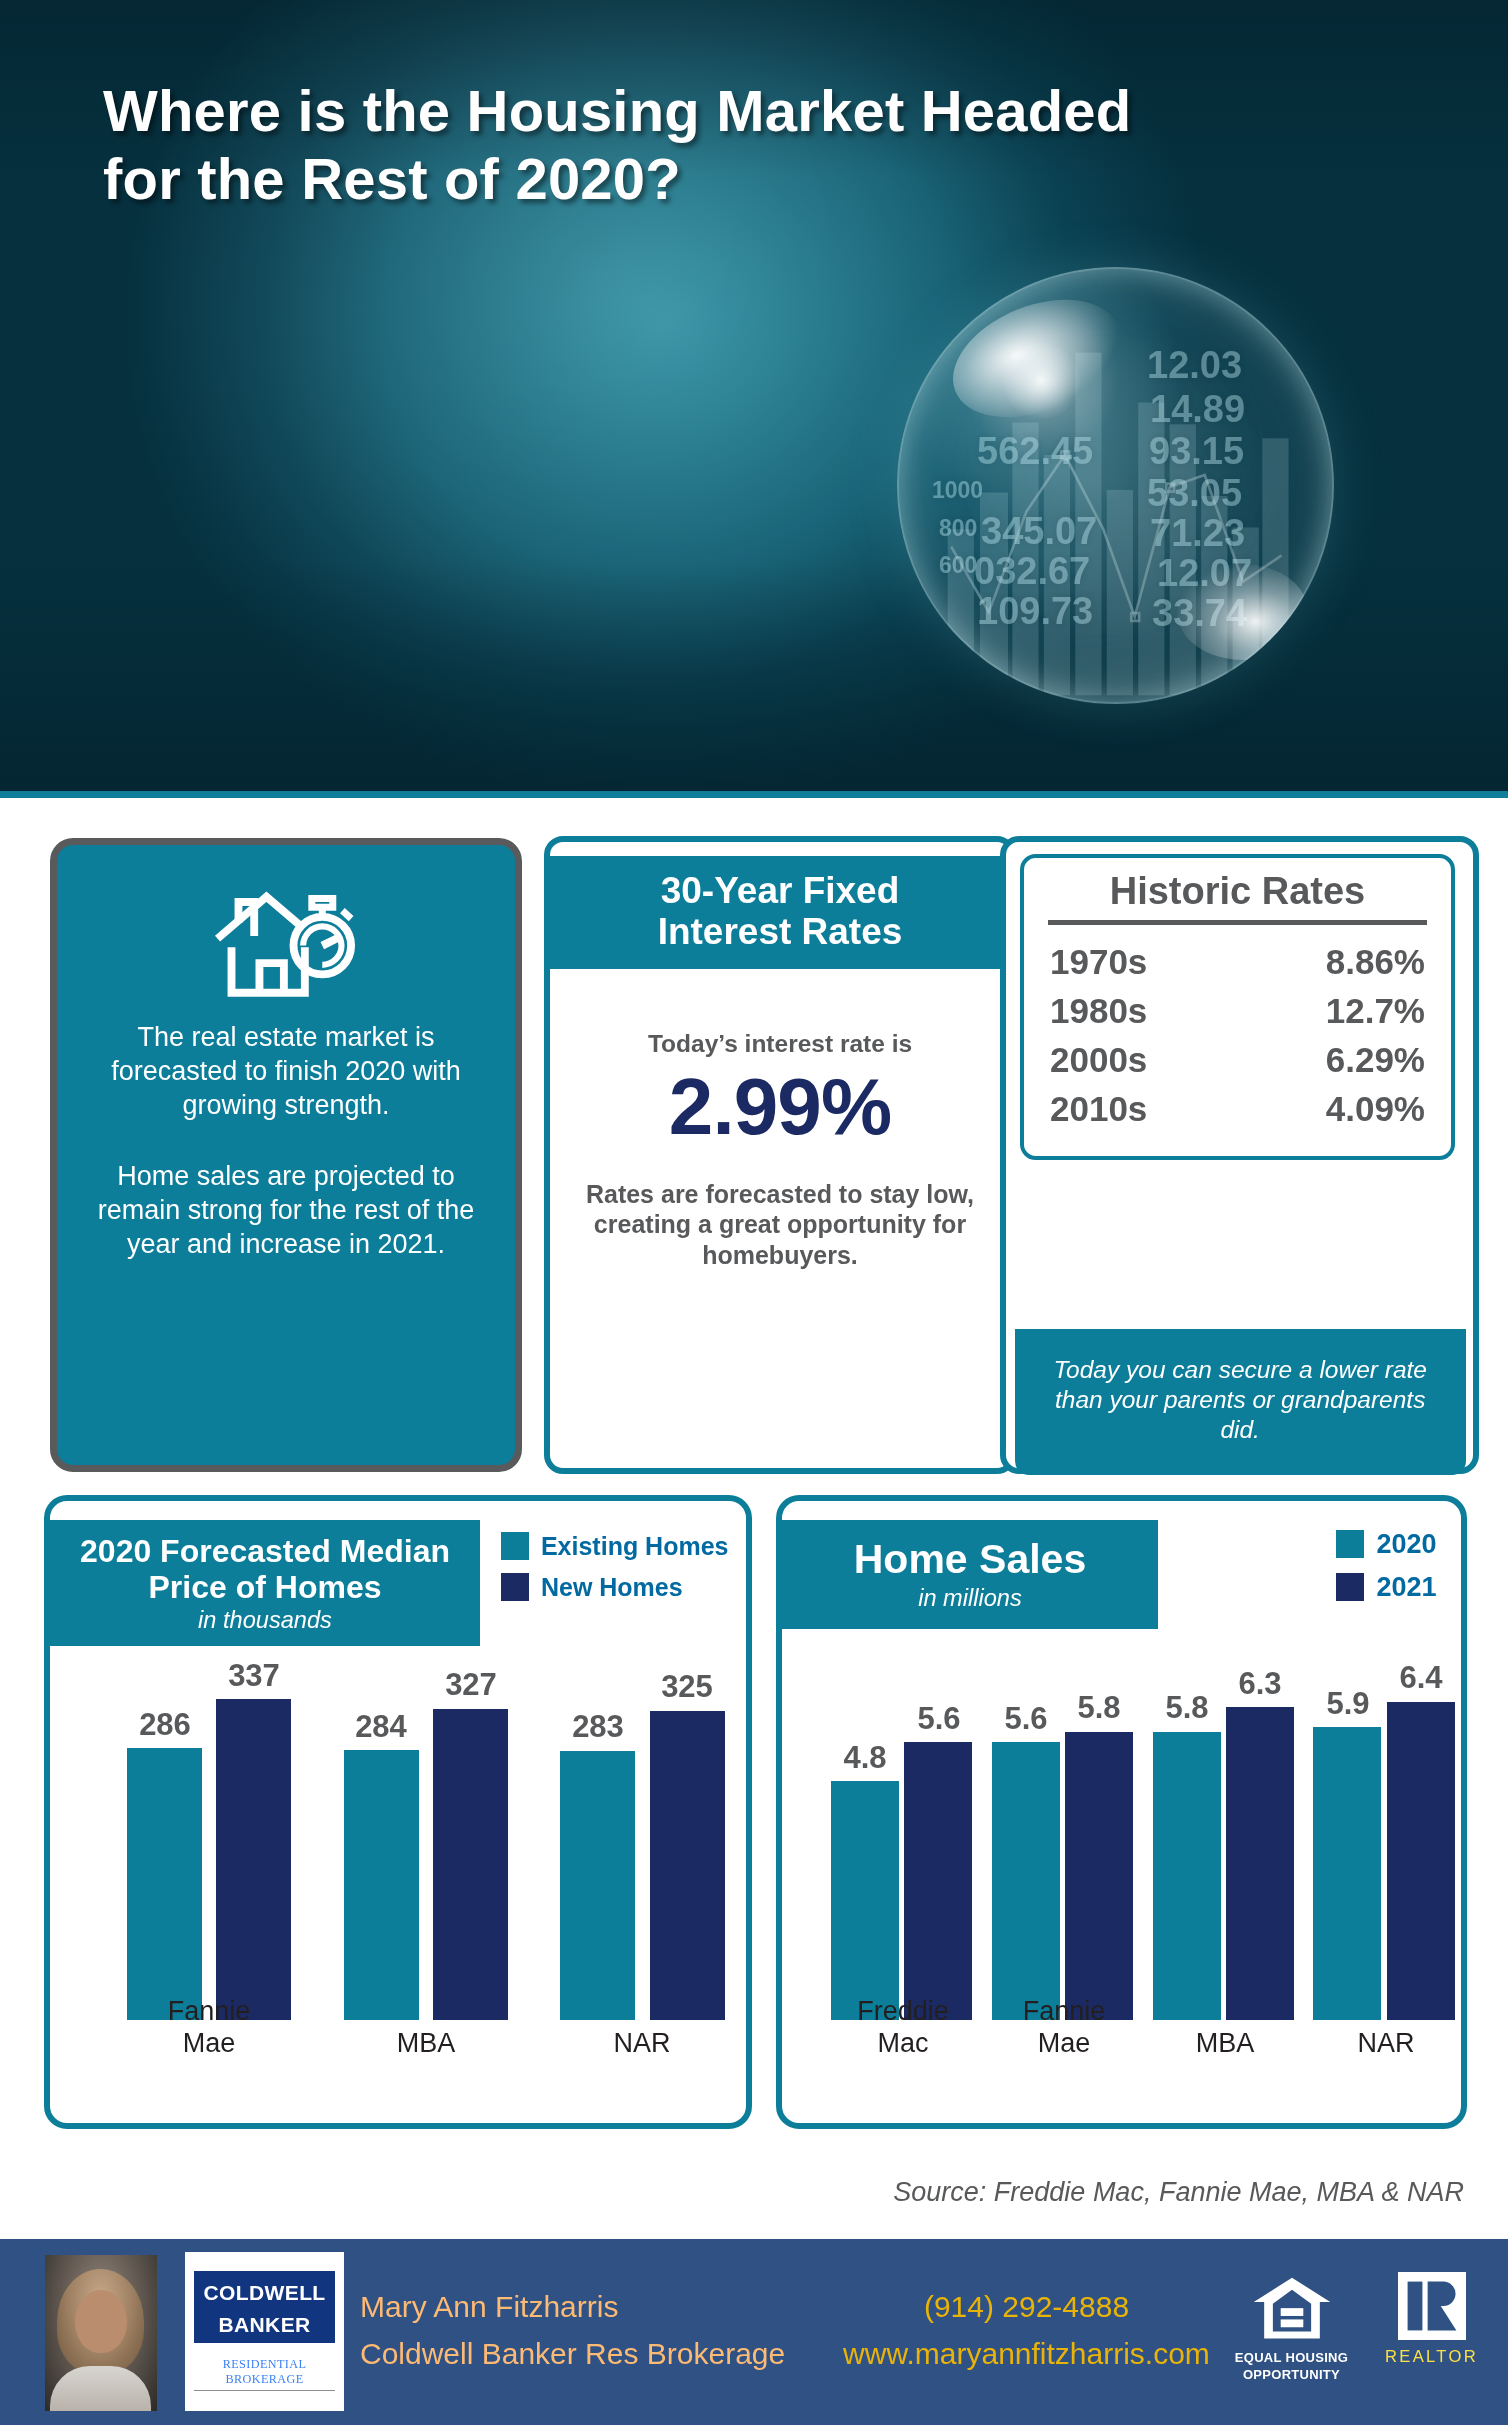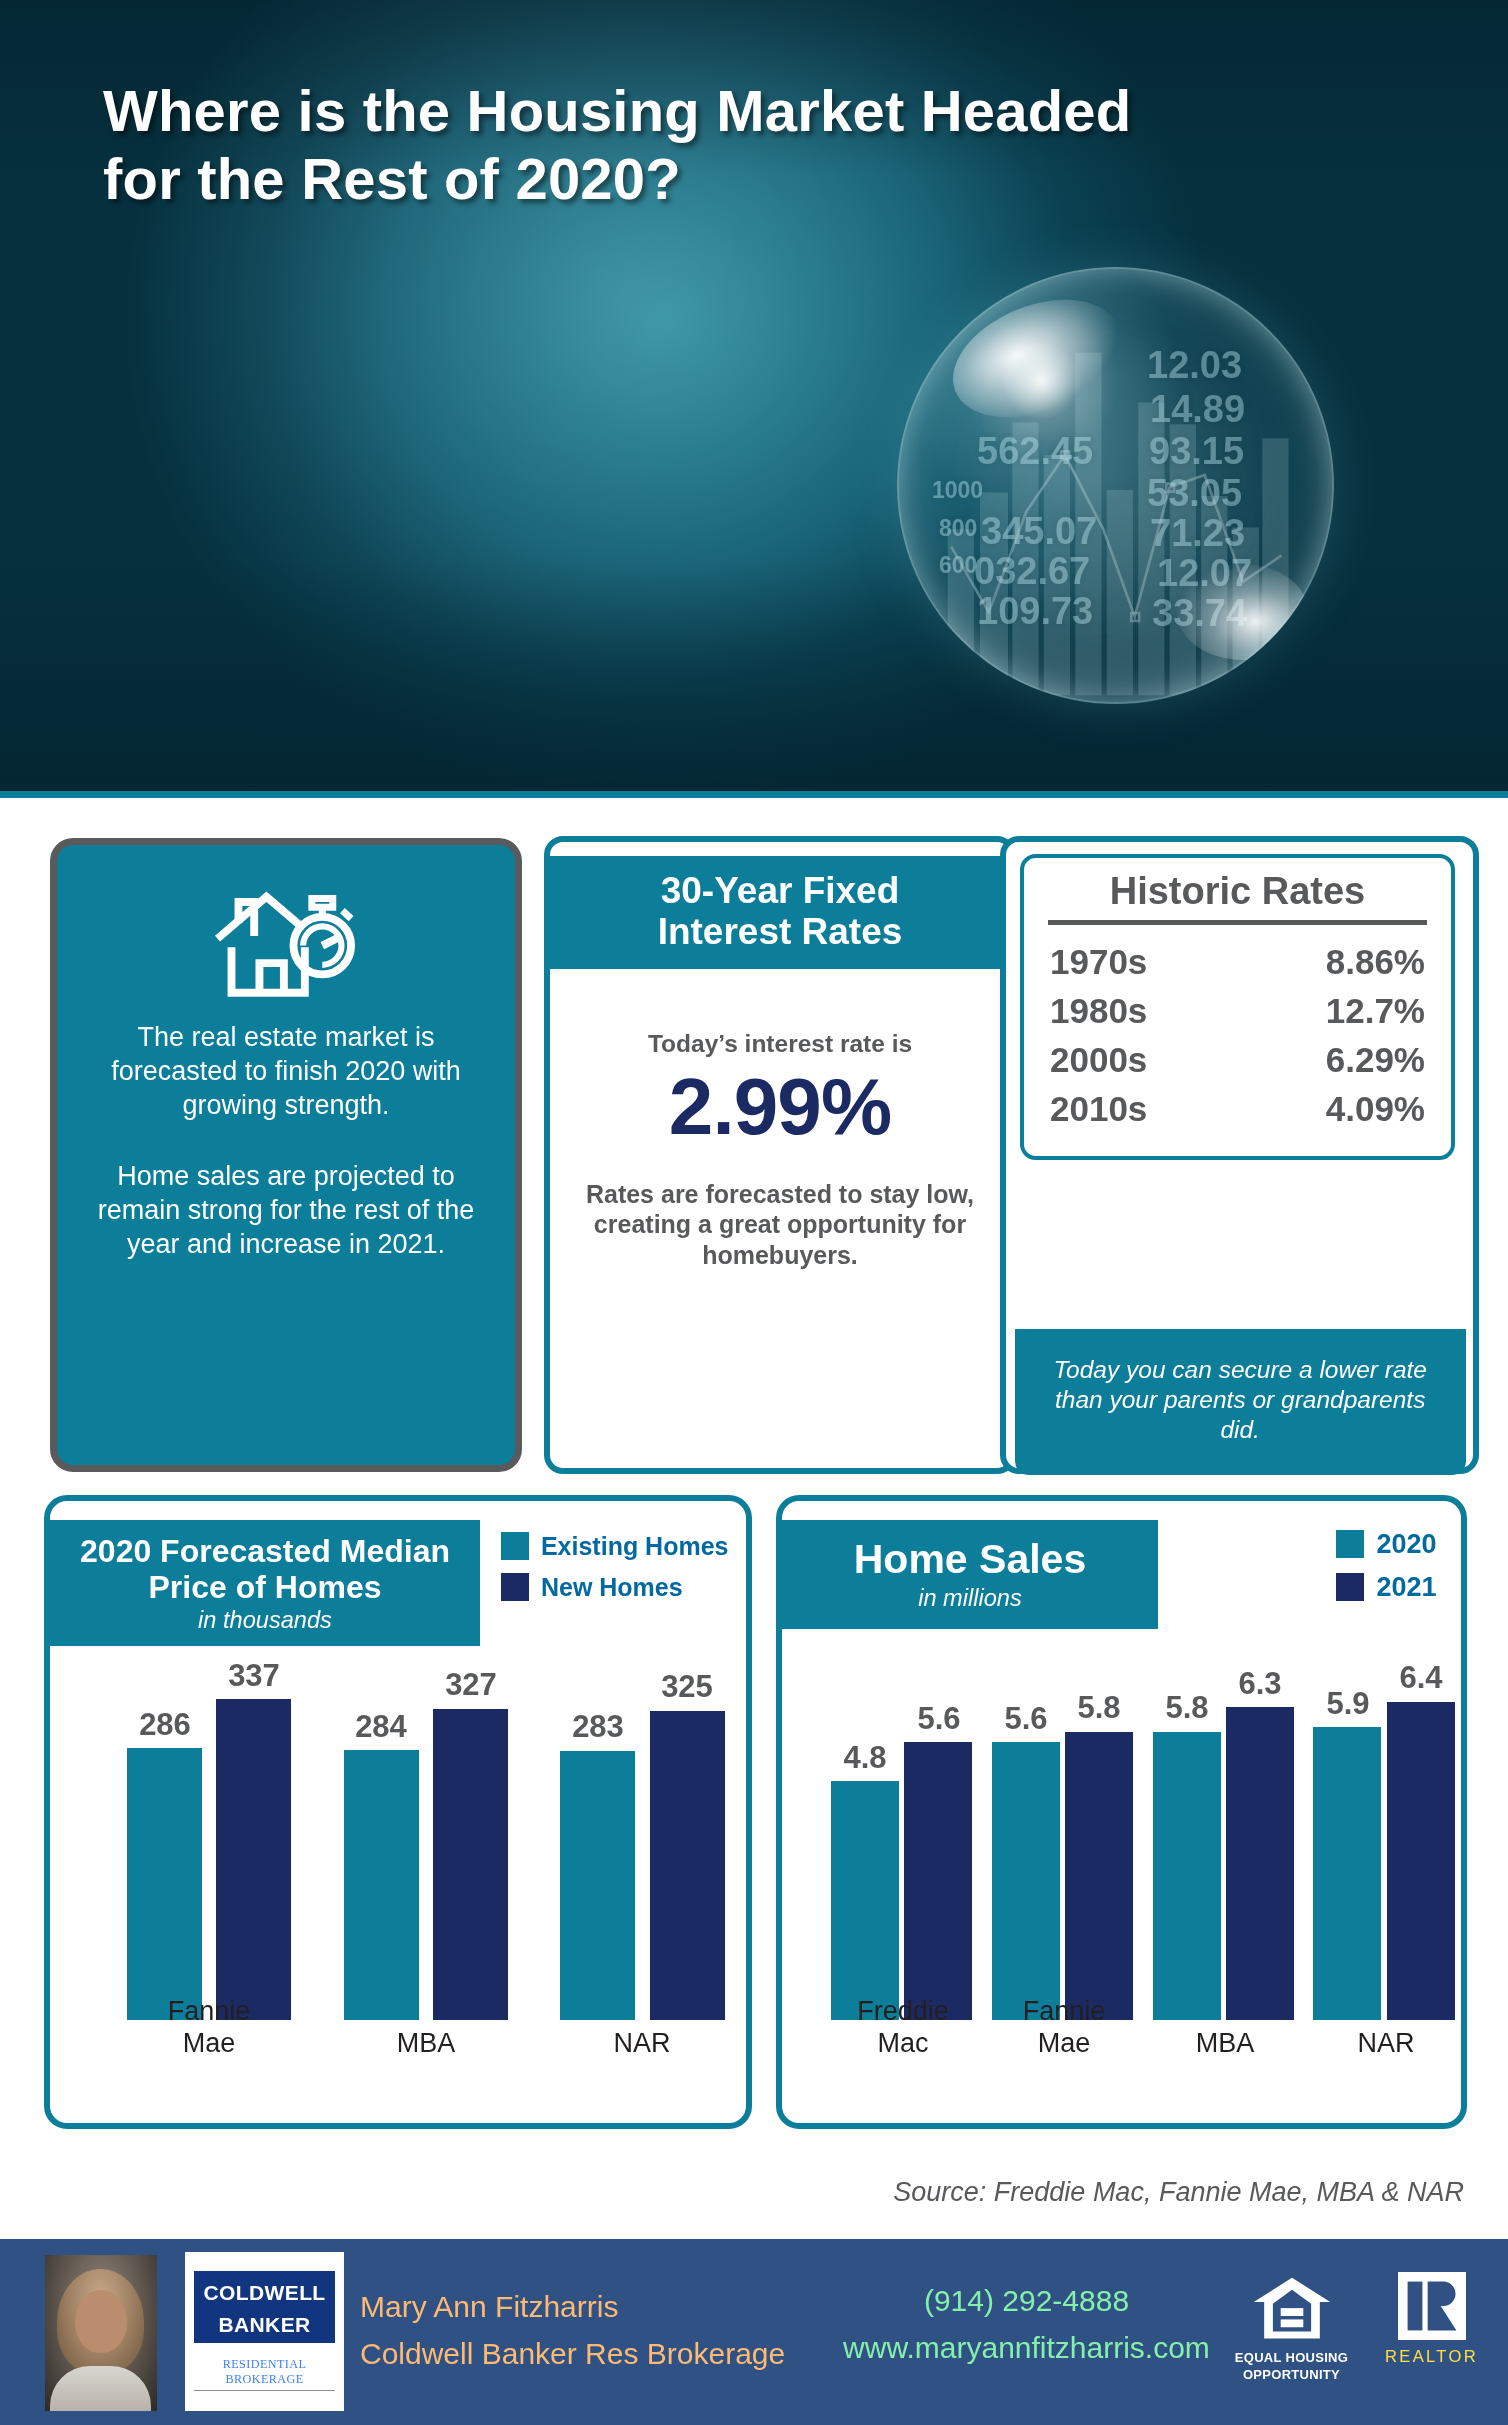--- a/index.html
+++ b/index.html
@@ -255,23 +255,23 @@
     text-align:center; color:#3b82f6;
     font-family:"Liberation Serif", serif;
     font-size:12.2px; letter-spacing:0.4px;
     margin-top:14px; border-bottom:1.7px solid #8d8d8d; padding-bottom:2.6px;
   }
   .agent-name {
     position:absolute; left:360px; top:45px;
     color:#fdba74; font-size:30px; line-height:1.55;
   }
   .contact {
-    position:absolute; left:830px; top:39px;
+    position:absolute; left:830px; top:45px;
     width:393px; text-align:center;
-    color:#86efac; font-size:30px; line-height:1.55;
+    color:#eab308; font-size:30px; line-height:1.55;
   }
   .eho {
     position:absolute; left:1234px; top:35px; width:115px; text-align:center;
   }
   .eho-txt { color:#ffffff; font-size:13px; font-weight:bold; line-height:1.05; letter-spacing:0.3px; margin-top:3.5px; }
   .realtor {
     position:absolute; left:1381px; top:33px; width:101px; text-align:center;
   }
   .realtor-txt { color:#fde047; font-size:16.6px; letter-spacing:2.3px; margin-top:3.5px; }
 </style>

